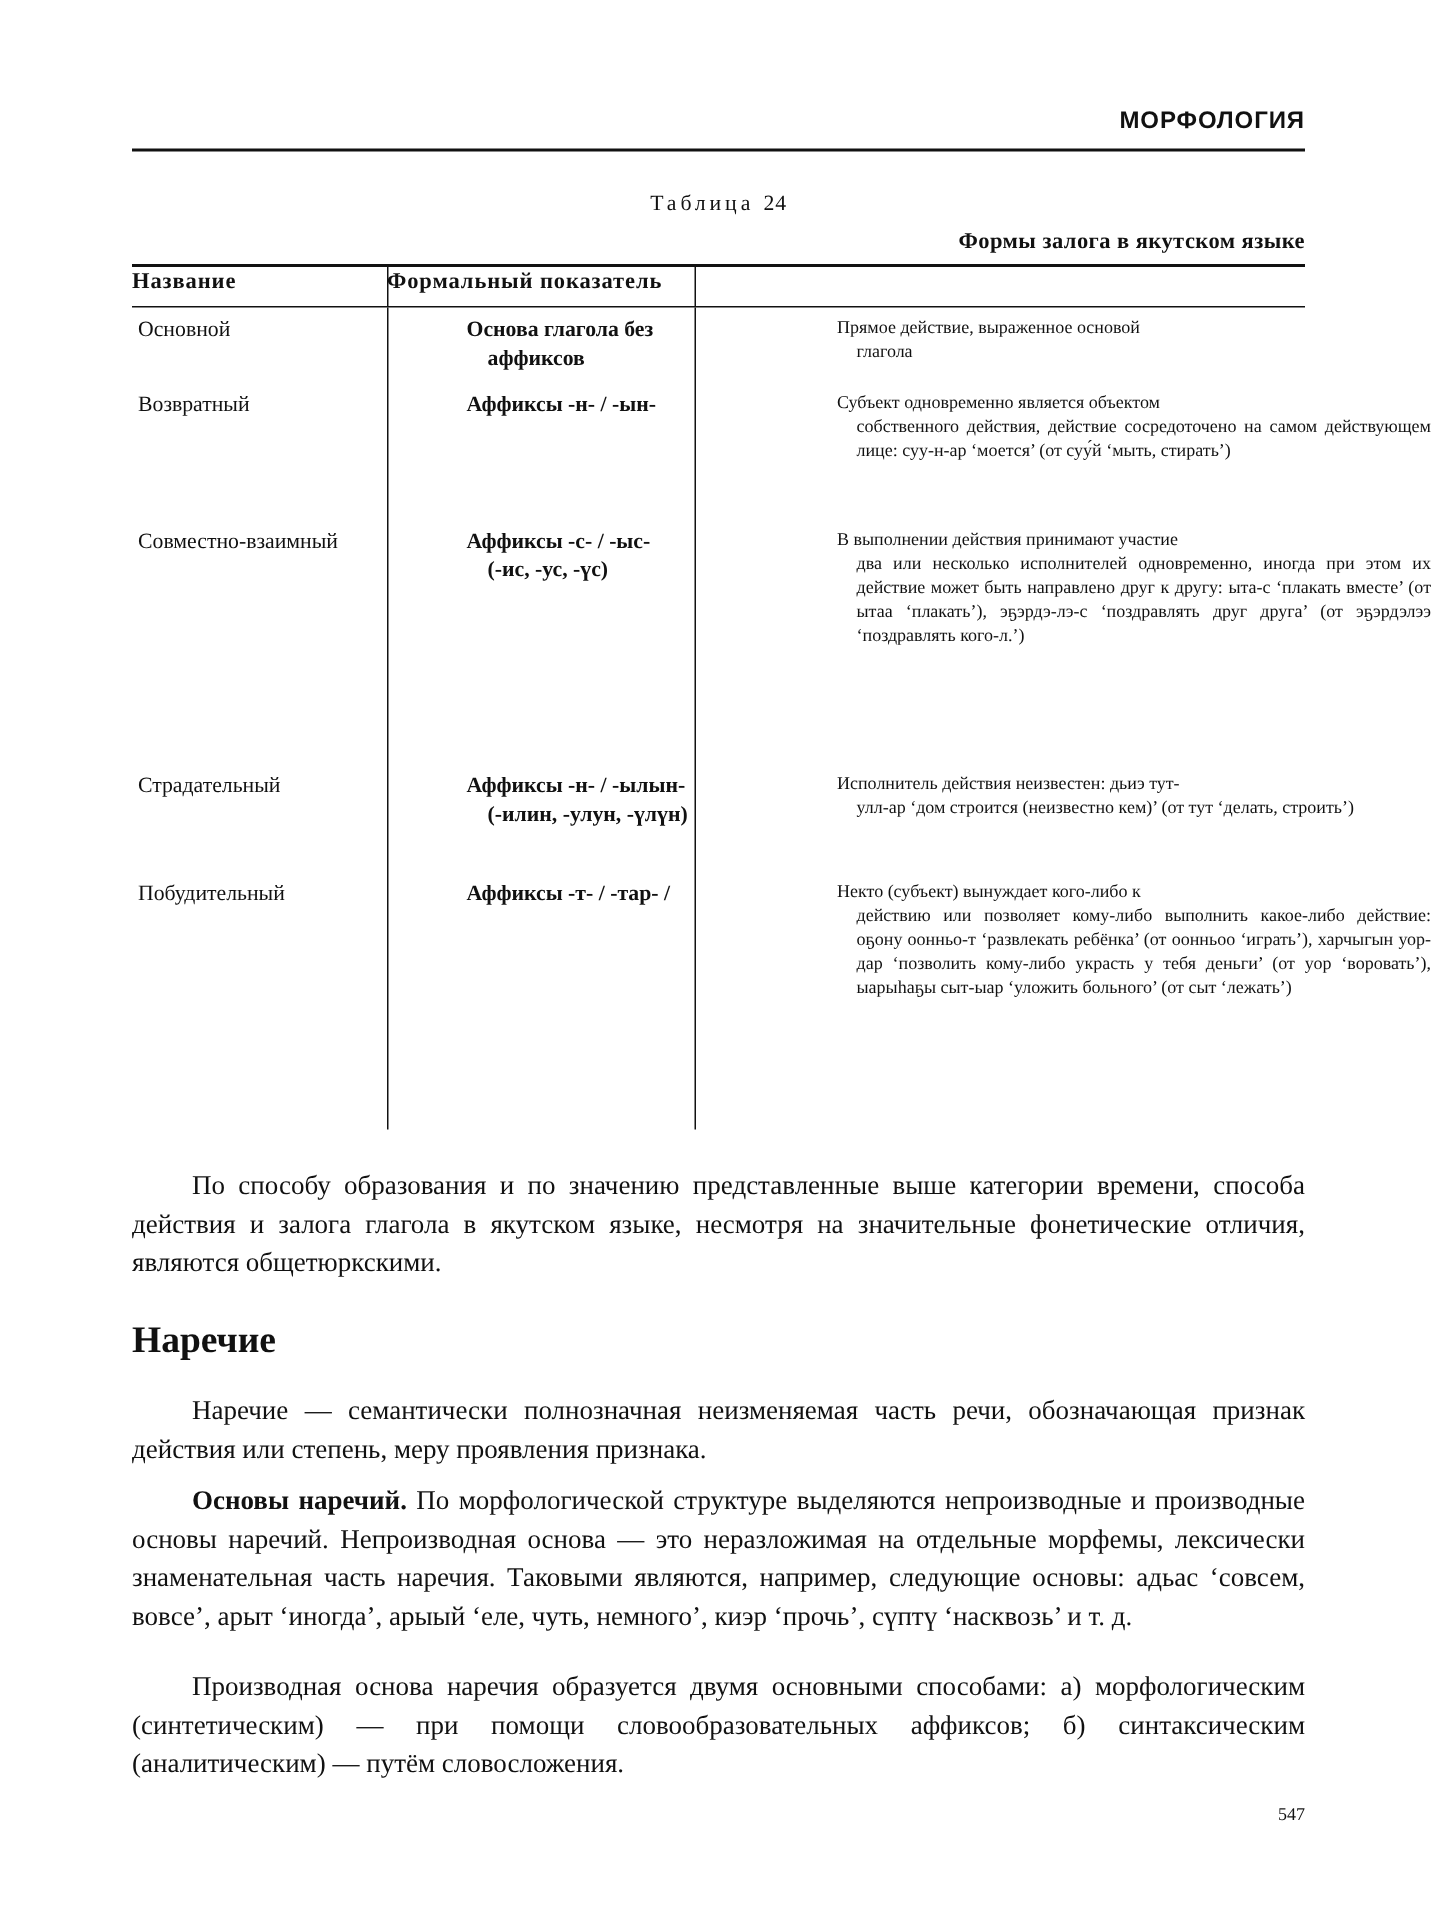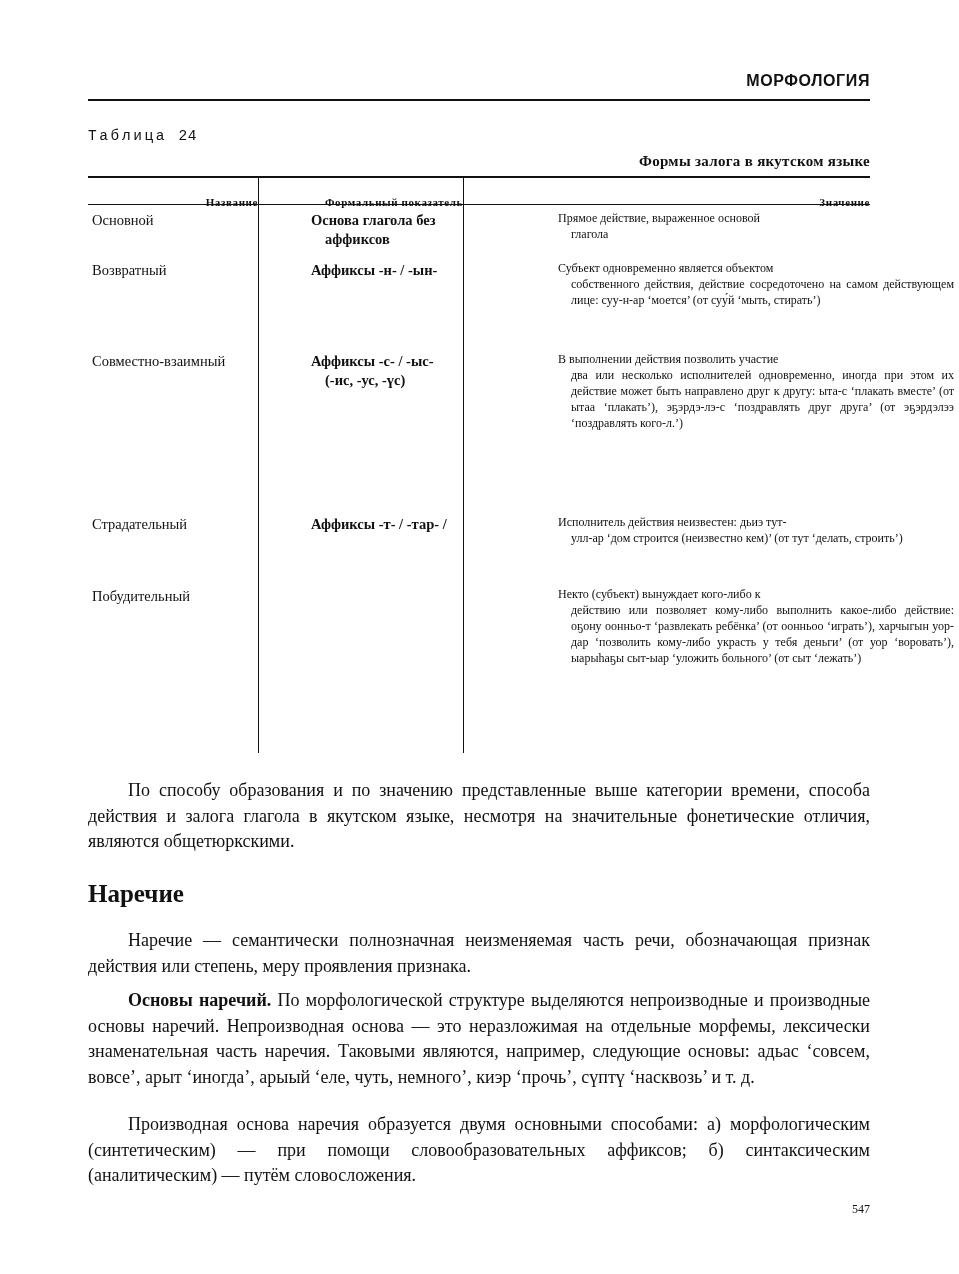--- a/index.html
+++ b/index.html
@@ -42,24 +42,24 @@
     width: 782px;
     height: 2px;
     background: #111;
   }
   
   .table-number {
     position: absolute;
     left: 88px;
     top: 128px;
     width: 782px;
-    text-align: left;
+    text-align: center;
     font-size: 14.5px;
     letter-spacing: 2.6px;
-    font-family: Liberation Mono, monospace;
+    font-family: Liberation Serif, serif;
   }
   .table-number .num { letter-spacing: 0.5px; font-weight: normal; }
   .table-title {
     position: absolute;
     left: 88px;
     top: 153px;
     width: 782px;
     text-align: right;
     font-family: "Liberation Serif", serif;
     font-weight: bold;
@@ -83,26 +83,26 @@
   .tbody {
     position: relative;
     display: flex;
     align-items: flex-start;
     gap: 43px;
   }
   .col-1 { width: 170px; flex: 0 0 170px; box-sizing: border-box; }
   .col-2 { width: 205px; flex: 0 0 205px; box-sizing: border-box; }
   .col-3 { width: 407px; flex: 0 0 407px; box-sizing: border-box; }
   .thead .col-1, .thead .col-2, .thead .col-3 {
-    text-align: right;
-    font-family: "Liberation Serif", serif;
-    font-weight: bold;
-    font-size: 11px;
+    text-align: left;
+    font-family: "Liberation Serif", serif;
+    font-weight: bold;
+    font-size: 15px;
     letter-spacing: 0.6px;
-    padding-top: 18px;
+    padding-top: 2px;
   }
   
   .vrule {
     position: absolute;
     width: 1px;
     background: #111;
   }
   .vr-head-1 { left: 170px; top: 0; height: 26px; }
   .vr-head-2 { left: 375px; top: 0; height: 26px; }
   .vr-body-1 { left: 170px; top: 0; bottom: 0; }
@@ -181,21 +181,20 @@
   <div class="table-title">Формы залога в якутском языке</div>
 
   <div class="tbl-wrap">
     <div class="rule-top"></div>
 
     <div class="thead">
       <div class="vrule vr-head-1"></div>
       <div class="vrule vr-head-2"></div>
       <div class="col-1">Название</div>
       <div class="col-2">Формальный показатель</div>
-      <div class="col-3">Значение</div>
     </div>
 
     <div class="rule-thin"></div>
 
     <div class="tbody" style="min-height:548px;">
       <div class="vrule vr-body-1"></div>
       <div class="vrule vr-body-2"></div>
 
       <div class="col-1">
         <div class="cell-name" style="height:50px;">Основной</div>
@@ -210,36 +209,40 @@
           <span>Основа  глагола  без</span>
           <span class="cont">аффиксов</span>
         </div>
         <div class="cell-marker" style="height:91px;">
           <span>Аффиксы -н- / -ын-</span>
         </div>
         <div class="cell-marker" style="height:163px;">
           <span>Аффиксы -с- / -ыс-</span>
           <span class="cont">(-ис, -ус, -үс)</span>
         </div>
+        <div class="cell-marker" style="height:72px;">
+          <span>Аффиксы -н- / -ылын-</span>
+          <span class="cont">(-илин, -улун, -үлүн)</span>
+        </div>
         <div class="cell-marker">
           <span>Аффиксы    -т- / -тар- /</span>
         </div>
       </div>
 
       <div class="col-3">
         <div class="cell-mean" style="height:50px;">
           <span class="first">Прямое    действие,    выраженное    основой</span>
           <span class="cont">глагола</span>
         </div>
         <div class="cell-mean" style="height:91px;">
           <span class="first">Субъект    одновременно    является    объектом</span>
           <span class="cont">собственного действия, действие сосредоточено на самом действующем лице: суу-н-ар ‘моется’ (от суу́й ‘мыть, стирать’)</span>
         </div>
         <div class="cell-mean" style="height:163px;">
-          <span class="first">В выполнении действия позволить участие</span>
+          <span class="first">В выполнении действия принимают участие</span>
           <span class="cont">два или несколько исполнителей одновременно, иногда при этом их действие может быть направлено друг к другу: ыта-с ‘плакать вместе’ (от ытаа ‘плакать’), эҕэрдэ-лэ-с ‘поздравлять друг друга’ (от эҕэрдэлээ ‘поздравлять кого-л.’)</span>
         </div>
         <div class="cell-mean" style="height:72px;">
           <span class="first">Исполнитель действия неизвестен: дьиэ тут-</span>
           <span class="cont">улл-ар ‘дом строится (неизвестно кем)’ (от тут ‘делать, строить’)</span>
         </div>
         <div class="cell-mean">
           <span class="first">Некто   (субъект)   вынуждает   кого-либо   к</span>
           <span class="cont">действию или позволяет кому-либо выполнить какое-либо действие: оҕону оонньо-т ‘развлекать ребёнка’ (от оонньоо ‘играть’), харчыгын уор-дар ‘позволить кому-либо украсть у тебя деньги’ (от уор ‘воровать’), ыарыһаҕы сыт-ыар ‘уложить больного’ (от сыт ‘лежать’)</span>
         </div>

